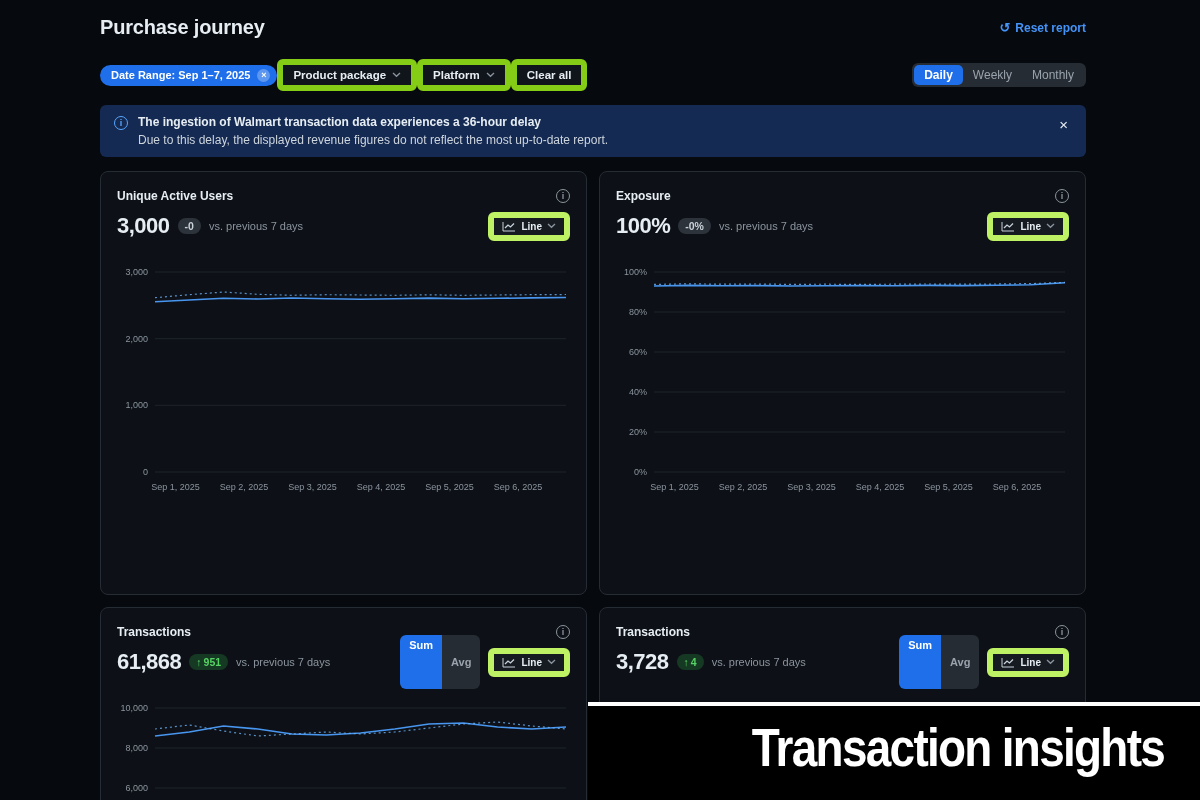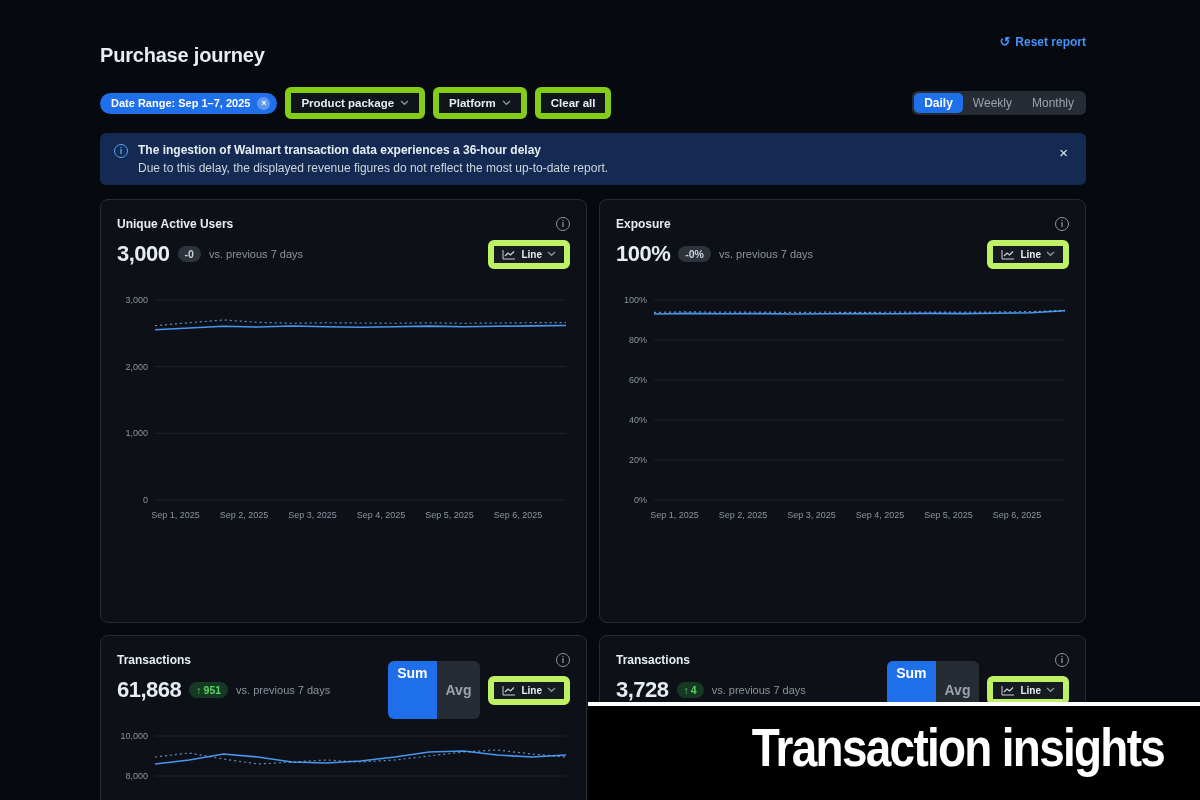--- a/index.html
+++ b/index.html
@@ -7,26 +7,26 @@
   body {
     background: #06090d;
     color: #e6edf3;
     font-family: "Liberation Sans", sans-serif;
     position: relative;
   }
   .content { margin-left: 100px; width: 986px; }
 
   
   .header-row { display: flex; align-items: center; justify-content: space-between; margin-top: 16px; }
-  .page-title { font-size: 20px; font-weight: bold; letter-spacing: -0.2px; margin-top: 28px; }
+  .page-title { font-size: 20px; font-weight: bold; letter-spacing: -0.2px; }
   .reset-link { display: flex; align-items: center; gap: 5px; color: #4493f8; font-size: 12px; font-weight: 600; cursor: pointer; }
   .reset-ic { font-size: 13px; line-height: 1; }
 
   
-  .filter-row { display: flex; align-items: center; gap: 8px; margin-top: 20px; }
+  .filter-row { display: flex; align-items: center; margin-top: 20px; }
   .pill { display: inline-flex; align-items: center; gap: 7px; background: #1f6feb; color: #fff; border-radius: 20px; padding: 4px 7px 4px 11px; font-size: 11px; font-weight: bold; cursor: pointer; }
   .pill-x { width: 13px; height: 13px; border-radius: 50%; background: rgba(255,255,255,.28); display: inline-flex; align-items: center; justify-content: center; font-size: 9px; line-height: 1; cursor: pointer; }
   .filter-btn { display: inline-flex; align-items: center; gap: 6px; background: #10151b; border: 6px solid #84cc16; border-radius: 6px; padding: 4px 10px; font-size: 11.5px; font-weight: bold; color: #e6edf3; cursor: pointer; font-family: inherit; }
   .segmented { margin-left: auto; display: flex; align-items: flex-start; background: #262c33; border-radius: 6px; padding: 2px; font-size: 12px; }
   .segment { padding: 3px 10px; border-radius: 5px; color: #9aa3ad; cursor: pointer; }
   .segment.active { background: #1f6feb; color: #fff; font-weight: bold; }
 
   
   .banner { margin-top: 14px; background: #152a52; border-radius: 6px; padding: 10px 14px; display: flex; align-items: flex-start; gap: 10px; }
   .info-circle { width: 14px; height: 14px; min-width: 14px; border: 1.2px solid currentColor; border-radius: 50%; display: inline-flex; align-items: center; justify-content: center; font-size: 9px; font-weight: bold; line-height: 1; }
@@ -41,21 +41,21 @@
   .card { background: #0d1117; border: 1px solid #262c33; border-radius: 8px; padding: 16px; height: 424px; overflow: hidden; }
   .card-head { display: flex; align-items: center; justify-content: space-between; height: 16px; }
   .card-title { font-size: 12px; font-weight: bold; }
   .value-row { display: flex; align-items: center; gap: 8px; margin-top: 8px; height: 28px; }
   .value { font-size: 22px; font-weight: bold; letter-spacing: -0.5px; }
   .badge { font-size: 10.5px; font-weight: bold; padding: 2px 7px; border-radius: 9px; display: inline-flex; align-items: center; gap: 2px; }
   .badge.neutral { background: #2d333b; color: #c9d1d9; }
   .badge.up { background: rgba(46,160,67,.28); color: #56d364; }
   .compare { font-size: 11px; color: #8b949e; }
   .controls { margin-left: auto; display: flex; align-items: center; gap: 8px; }
-  .sumavg { display: flex; border-radius: 6px; overflow: hidden; font-size: 14px; font-weight: bold; }
+  .sumavg { display: flex; border-radius: 6px; overflow: hidden; font-size: 11px; font-weight: bold; }
   .sumavg .sum { background: #1f6feb; color: #fff; padding: 4px 9px; cursor: pointer; }
   .sumavg .avg { background: #262c33; color: #9aa3ad; padding: 21px 9px; cursor: pointer; }
   .line-btn { display: inline-flex; align-items: center; gap: 5px; background: #161b22; border: 6px solid #bef264; border-radius: 6px; padding: 3px 8px; font-size: 10px; font-weight: bold; color: #e6edf3; cursor: pointer; font-family: inherit; }
   .chart { margin-top: 26px; height: 234px; }
 
   
   .overlay-panel { position: absolute; left: 588px; top: 706px; width: 612px; height: 94px; background: #000; }
   .overlay-line { position: absolute; left: 588px; top: 702px; width: 612px; height: 4px; background: #fff; }
   .overlay-caption {
     position: absolute; right: 36px; top: 716px;

